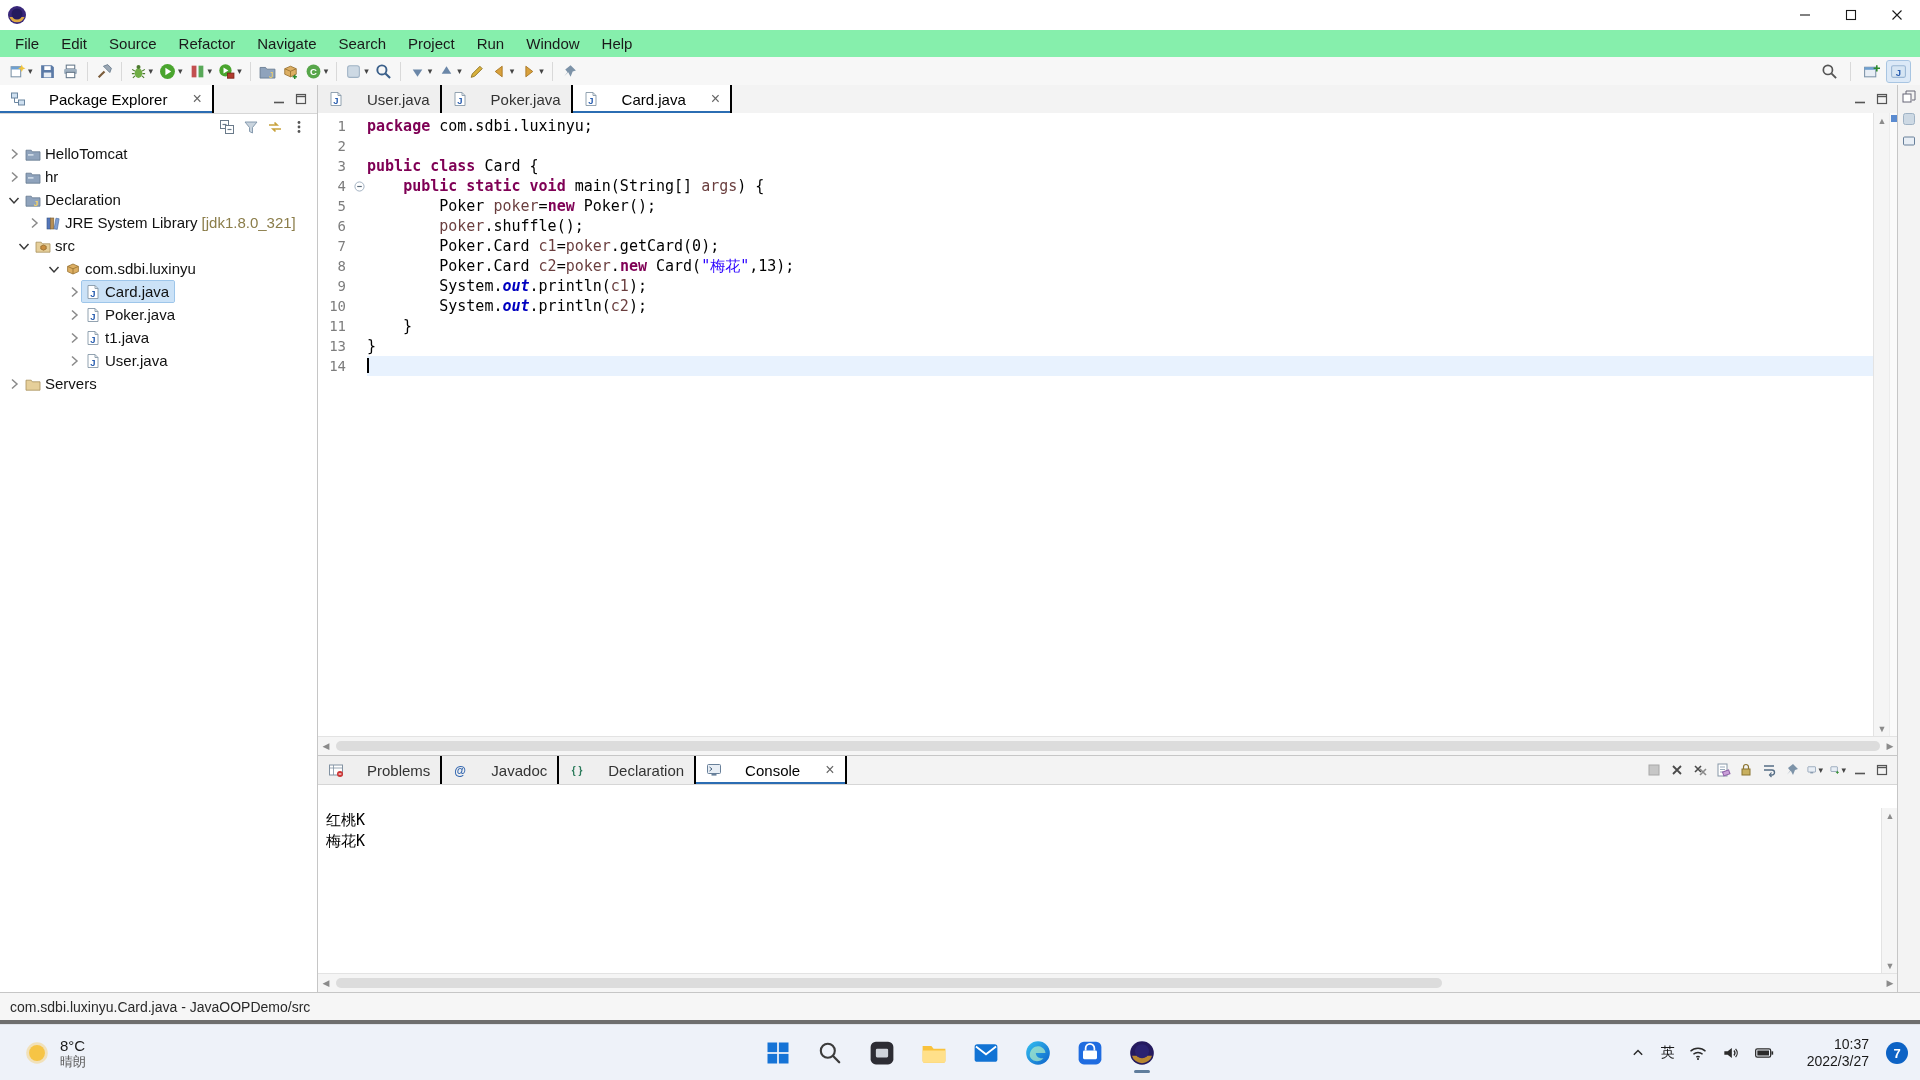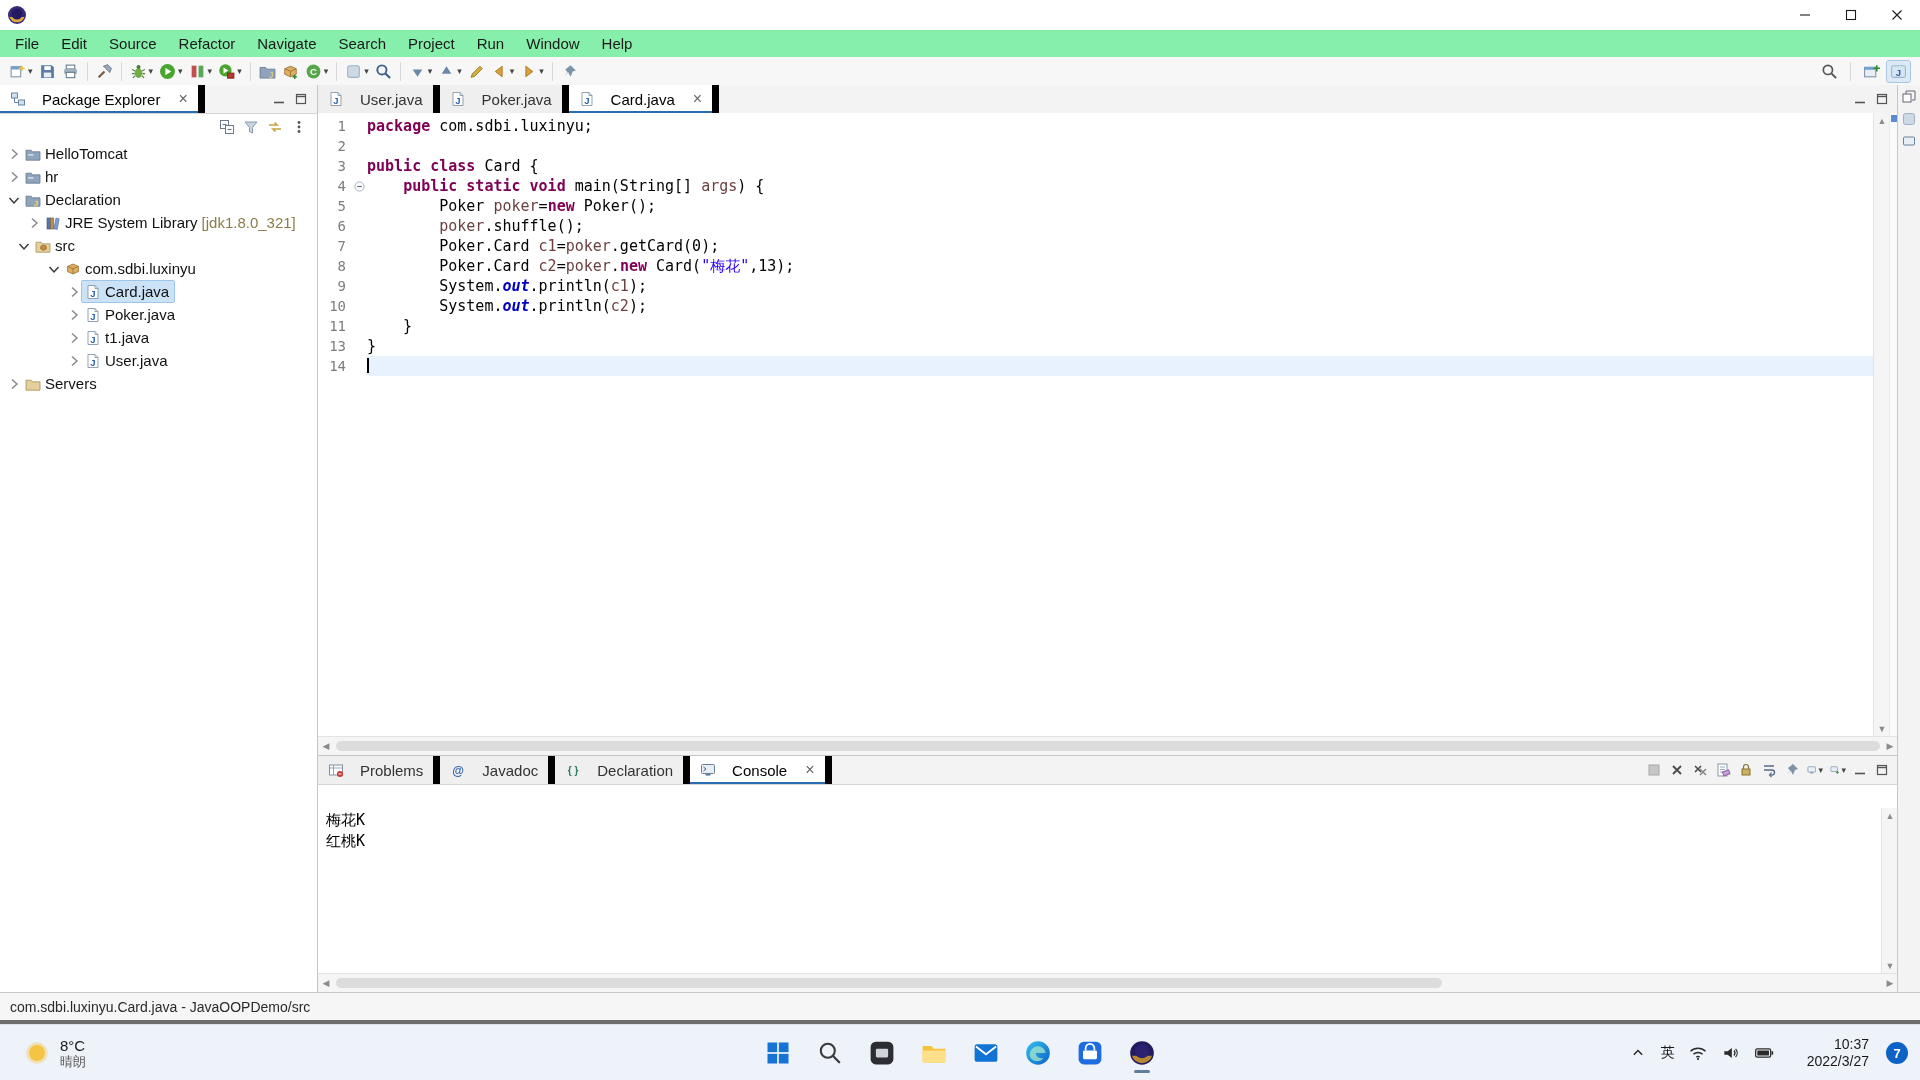--- a/index.html
+++ b/index.html
@@ -31,21 +31,21 @@
   .tbtn.active{background:#dce9f7;outline:1px solid #a8c5e2}
   
   .explorer{position:absolute;left:0;top:85px;width:317px;bottom:88px;background:#ffffff;border-right:1px solid #c6c6c6}
   .editor-area{position:absolute;left:318px;top:85px;right:22px;height:670px;background:#ffffff}
   .console-panel{position:absolute;left:318px;top:755px;right:22px;bottom:88px;background:#ffffff;border-top:1px solid #c6c6c6}
   .rightstrip{position:absolute;right:0;top:85px;width:22px;bottom:88px;background:#f3f3f3;border-left:1px solid #c6c6c6;display:flex;flex-direction:column;align-items:center;padding-top:4px;gap:6px}
   .rightstrip .mini{width:16px;height:16px}
   .rightstrip .mini svg{width:16px;height:16px}
   
   .tabrow{height:28px;display:flex;align-items:stretch;background:#f3f3f3;border-bottom:1px solid #d6d6d6;position:relative}
-  .tab{display:flex;align-items:center;gap:16px;padding:0 10px;border-right:7px solid #000000;font-size:15px;color:#333;background:#efefef}
+  .tab{display:flex;align-items:center;gap:23px;padding:0 10px;border-right:2px solid #000000;font-size:15px;color:#333;background:#efefef}
   .tab.active{background:#ffffff;color:#000;box-shadow:inset 0 -2px 0 #2b6db3}
   .tab-ico{width:16px;height:16px;flex:none}
   .tab-ico svg{width:16px;height:16px}
   .tab-close{color:#666;font-size:16px;line-height:16px;margin-left:2px}
   .panel-chrome{margin-left:auto;display:flex;align-items:center;gap:10px;padding:0 10px}
   .panel-chrome .pc{width:12px;height:12px}
   .panel-chrome .pc svg{width:12px;height:12px}
   
   .view-toolbar{height:26px;display:flex;justify-content:flex-end;align-items:center;gap:8px;padding:0 10px;background:#fff}
   .view-toolbar .vico{width:16px;height:16px}
@@ -840,22 +840,22 @@
       <span class="pc">
           <svg viewBox="0 0 12 12">
             <rect x="1.5" y="1.5" width="9" height="9" fill="none" stroke="#555" stroke-width="1.2"></rect>
             <path d="M1.5 3.5h9" stroke="#555" stroke-width="1.4"></path>
           </svg>
         </span>
     </div>
   </div>
   <div class="console-body">
     <div class="console-lines">
+        <div class="console-line">红桃K</div>
         <div class="console-line">梅花K</div>
-        <div class="console-line">红桃K</div>
       </div>
     <div class="console-vscroll">
       <span class="sb-arrow">▲</span>
       <span class="sb-arrow">▼</span>
     </div>
   </div>
   <div class="hscroll">
     <span class="sb-arrow">◀</span>
     <span class="sb-thumb-h" style="width:70%"></span>
     <span style="flex:1"></span>

